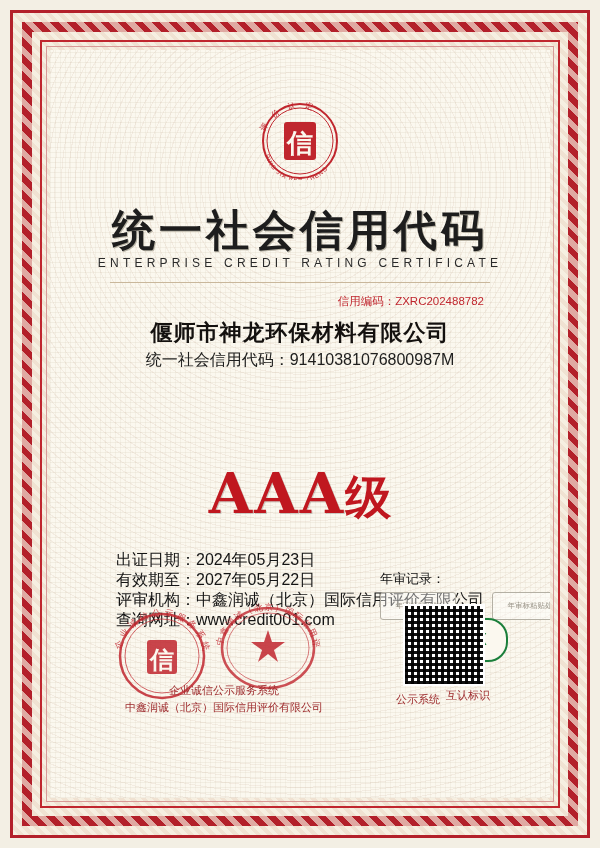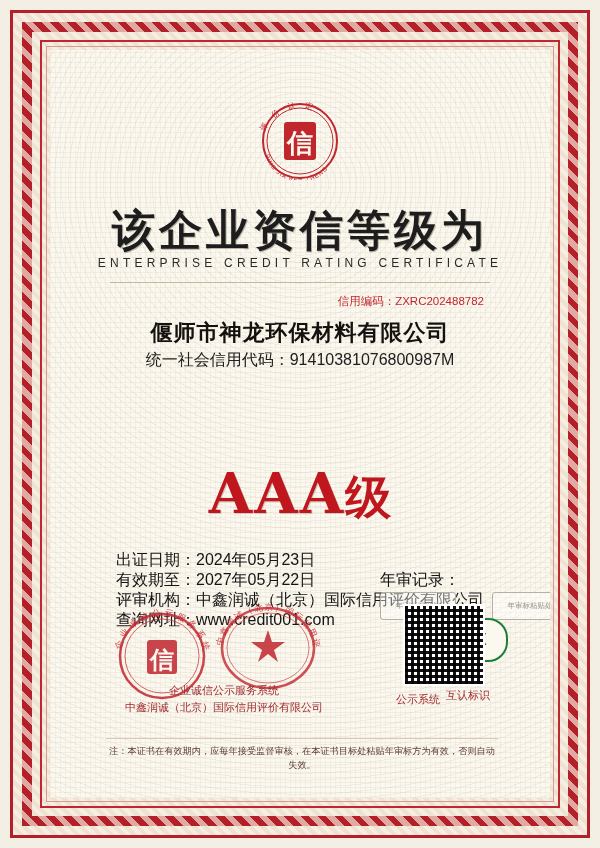--- a/index.html
+++ b/index.html
@@ -125,21 +125,21 @@
   }
 
   .info{
     position:absolute;top:500px;left:66px;
     font-size:16px;line-height:20px;color:#141414;
   }
   .info .row{white-space:nowrap;}
   .info .k{display:inline-block;}
   .annual{
     position:absolute;top:520px;left:330px;
-    font-size:16px;color:#141414;
+    font-size:13px;color:#141414;
   }
   .stamp-boxes{
     position:absolute;top:542px;left:330px;
     display:flex;gap:36px;
   }
   .stamp-box{
     width:74px;height:26px;
     border:1px solid #b4b0a4;
     border-radius:3px;
     display:flex;align-items:center;justify-content:center;
@@ -217,21 +217,21 @@
         <text x="52" y="58" text-anchor="middle" font-family="DejaVu Sans, sans-serif" font-size="26" font-weight="bold" fill="#fbf8ef">信</text>
         <text font-family="DejaVu Sans, sans-serif" font-size="8" fill="#c0262e" letter-spacing="3">
           <textPath href="#arcTop" startOffset="12%">评 价 认 定</textPath>
         </text>
         <text font-family="Liberation Sans, sans-serif" font-size="6" fill="#c0262e" letter-spacing="1">
           <textPath href="#arcBot" startOffset="8%">PING JIA REN ZHENG</textPath>
         </text>
       </svg>
     </div>
 
-    <div class="title-cn">该企业资信等级为</div>
+    <div class="title-cn">统一社会信用代码</div>
     <div class="title-en">ENTERPRISE CREDIT RATING CERTIFICATE</div>
     <div class="title-rule"></div>
 
     <div class="credit-no">
       <span class="lbl">信用编码：</span><span class="val">ZXRC202488782</span>
     </div>
 
     <div class="company">偃师市神龙环保材料有限公司</div>
     <div class="uscc">
       <span>统一社会信用代码：</span><span>91410381076800987M</span>
@@ -304,15 +304,14 @@
         <div class="badge">C-ZX</div>
         <div class="cap">互认标识</div>
       </div>
 
       <div class="qr">
         <div class="code"></div>
         <div class="cap">公示系统</div>
       </div>
     </div>
 
-    <div class="footnote">注：本证书在有效期内，应每年接受监督审核，在本证书目标处粘贴年审标方为有效，否则自动失效。</div>
   </div>
 </div>
 
 </body></html>

